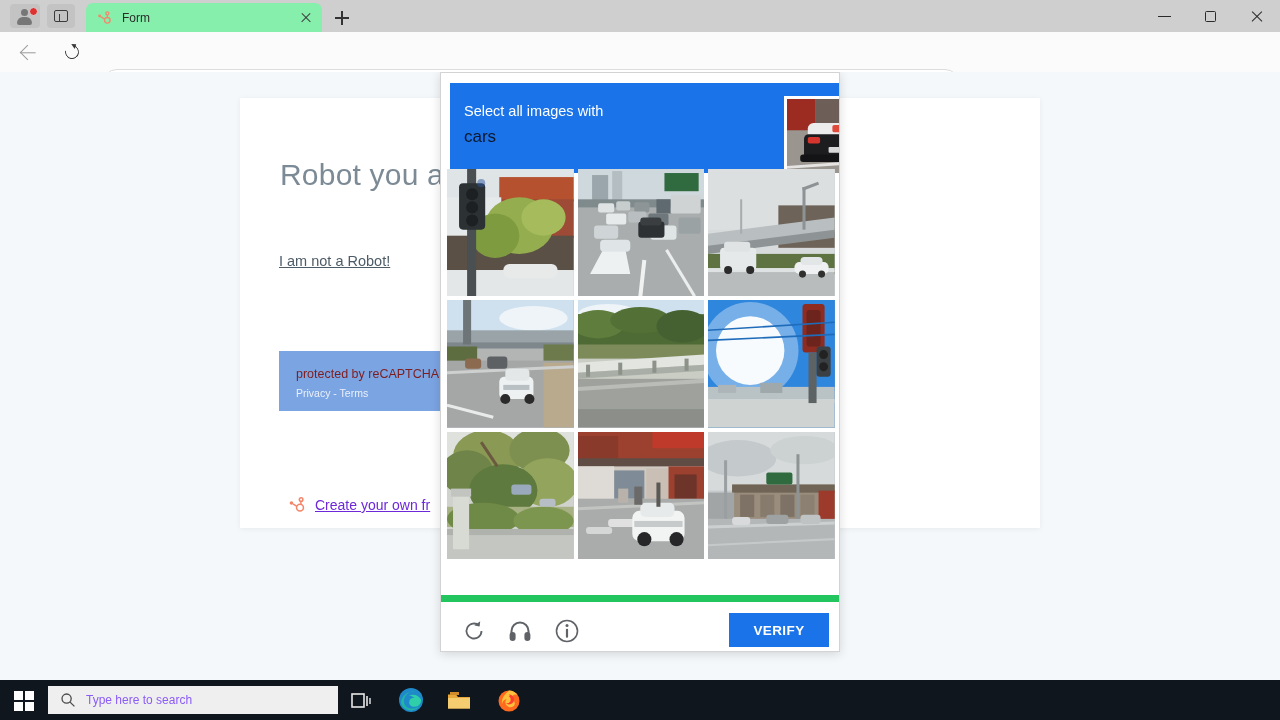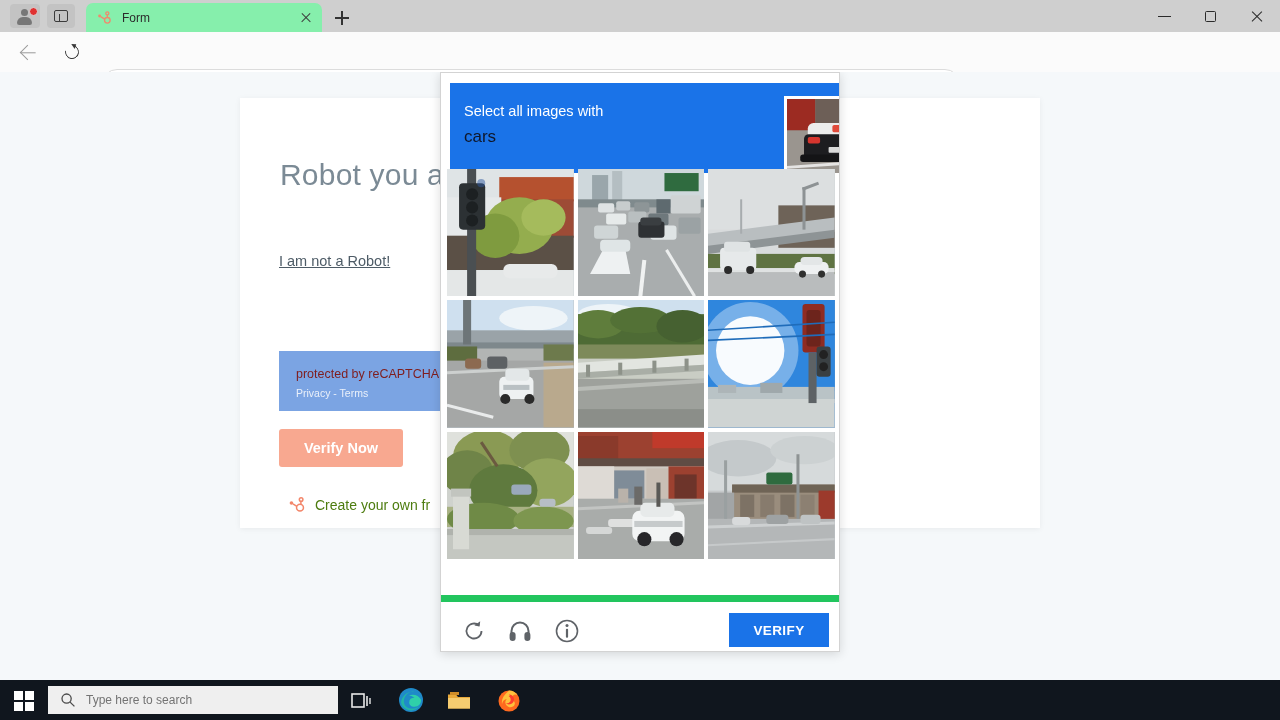--- a/index.html
+++ b/index.html
@@ -204,21 +204,21 @@
     background: #f8a890; border: none; border-radius: 3px;
     color: #ffffff; font-size: 14.5px; font-weight: 700;
     font-family: "Liberation Sans", sans-serif;
     display: flex; align-items: center; justify-content: center;
   }
   .hs-link-row {
     position: absolute; left: 48px; top: 398px; display: flex; align-items: center;
   }
   .hs-sprocket { width: 18px; height: 18px; margin-right: 9px; }
   .hs-link {
-    font-size: 14px; color: #4d7c0f; white-space: nowrap;
+    font-size: 14px; color: #6d28d9; text-decoration: underline; white-space: nowrap;
   }
 
   
   .captcha {
     position: absolute; left: 440px; top: 0px; width: 400px; height: 580px;
     background: #ffffff; border: 1px solid #d3d3d3;
     box-shadow: 0 2px 10px rgba(0,0,0,0.14);
     overflow: hidden;
   }
   .cap-head {
@@ -267,21 +267,21 @@
   .taskbar {
     position: absolute; left: 0; top: 680px; width: 1280px; height: 40px;
     background: #10161e;
   }
   .start-btn { position: absolute; left: 8px; top: 4px; width: 32px; height: 32px; }
   .tb-search {
     position: absolute; left: 48px; top: 6px; width: 290px; height: 28px;
     background: #efefef; display: flex; align-items: center;
   }
   .tbs-icon { width: 16px; height: 16px; margin-left: 12px; }
-  .tbs-text { margin-left: 10px; font-size: 12px; color: #737373; }
+  .tbs-text { margin-left: 10px; font-size: 12px; color: #8b5cf6; }
   .taskview { position: absolute; left: 348px; top: 8px; width: 24px; height: 24px; }
   .tb-app { position: absolute; top: 7px; width: 26px; height: 26px; }
   .app-edge { left: 398px; }
   .app-files{ left: 446px; }
   .app-ff   { left: 496px; }
   .tray { position: absolute; right: 0; top: 680px; height: 40px; }
 </style>
 </head>
 <body>
 
@@ -403,21 +403,20 @@
 
     <div class="form-card">
       <div class="page-title">Robot you a</div>
       <div class="robot-link">I am not a Robot!</div>
 
       <div class="recaptcha-badge">
         <div class="rb-line1">protected by reCAPTCHA</div>
         <div class="rb-line2">Privacy - Terms</div>
       </div>
 
-      <button class="verify-now">Verify Now</button>
 
       <div class="hs-link-row">
         <span class="hs-sprocket">
           <svg class="icon-svg" viewBox="0 0 24 24">
             <circle cx="16" cy="15.5" r="4.6" fill="none" stroke="#f3866a" stroke-width="2"></circle>
             <circle cx="17.5" cy="4.6" r="2.4" fill="none" stroke="#f3866a" stroke-width="2"></circle>
             <path d="M17.2 7.2 V10.7" stroke="#f3866a" stroke-width="2"></path>
             <path d="M11.8 13.8 L6.6 10.6" stroke="#f3866a" stroke-width="2"></path>
             <circle cx="4.6" cy="9.4" r="2.4" fill="#f3866a"></circle>
           </svg>

